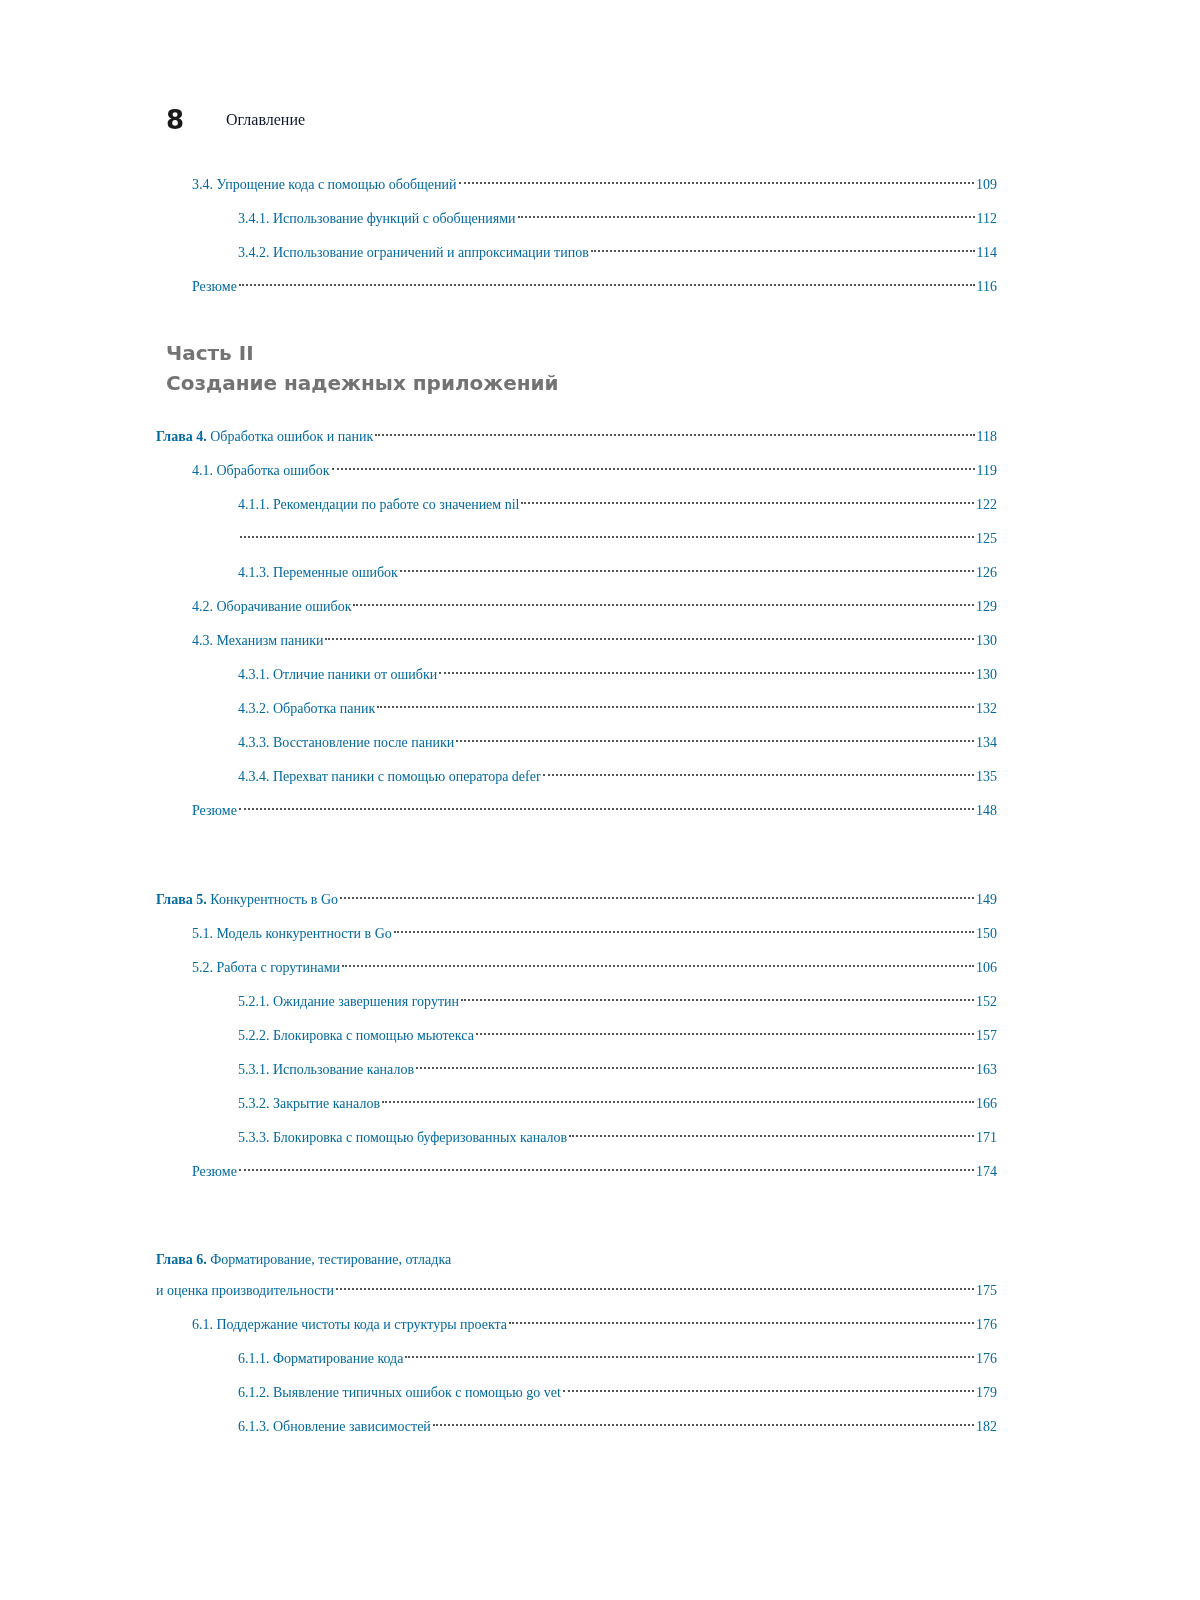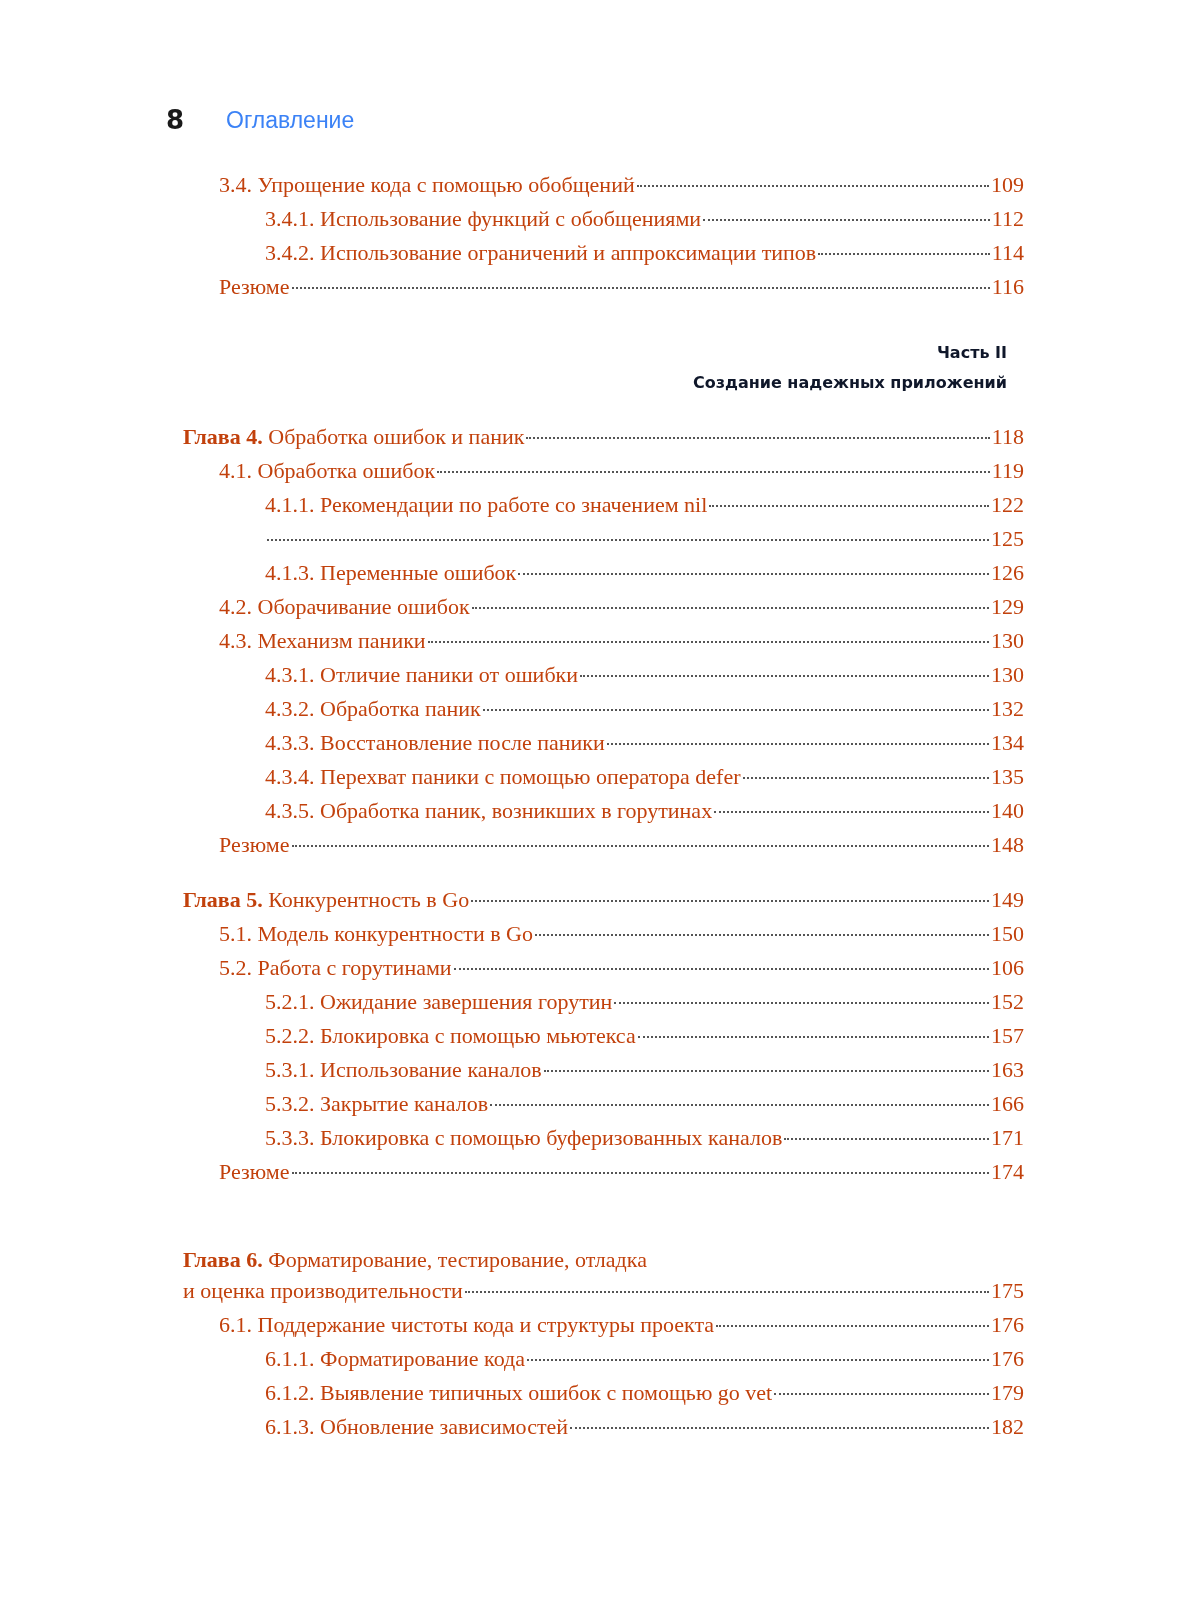--- a/index.html
+++ b/index.html
@@ -1,32 +1,32 @@
 <!DOCTYPE html>
 <html><head>
 <meta charset="utf-8">
 <style>
   html, body { margin: 0; padding: 0; background: #ffffff; }
   body { width: 1200px; height: 1600px; position: relative; overflow: hidden; color: #2a2a2a; }
   .header { position: absolute; left: 166px; top: 100px; height: 40px; display: flex; align-items: center; }
   .page-num { font-family: "DejaVu Sans", sans-serif; font-weight: bold; font-size: 26px; color: #1a1a1a; width: 60px; }
-  .running-title { font-family: Liberation Sans, sans-serif; font-size: 23px; color: #3b82f6; }
-
-  .toc { position: absolute; left: 183px; width: 841px; font-family: "Liberation Serif", serif; font-size: 22px; color: #c2410c; }
+  .running-title { font-family: Liberation Serif, serif; font-size: 16px; color: #0f172a; }
+
+  .toc { position: absolute; left: 156px; width: 841px; font-family: "Liberation Serif", serif; font-size: 14px; color: #0369a1; }
   .row { display: flex; align-items: baseline; height: 34px; line-height: 34px; }
   .row .title { white-space: nowrap; }
   .row .dots { flex: 1; margin: 0 2px; height: 1px; border-bottom: 2px dotted #555; position: relative; top: -5px; }
   .row .page { white-space: nowrap; text-align: right; }
   .lvl0 { padding-left: 0; }
   .lvl1 { padding-left: 36px; }
   .lvl2 { padding-left: 82px; }
   .bold { font-weight: bold; }
   .line-only { height: 29px; line-height: 29px; }
 
-  .part { position: absolute; left: 166px; width: 841px; top: 338px; text-align: right; font-family: "DejaVu Sans", sans-serif; font-weight: bold; font-size: 16px; color: #0f172a; }
+  .part { position: absolute; left: 166px; width: 841px; top: 338px; text-align: left; font-family: "DejaVu Sans", sans-serif; font-weight: bold; font-size: 20px; color: #737373; }
   .part div { height: 30px; line-height: 30px; }
 </style>
 </head>
 <body>
 
 <div class="header">
   <span class="page-num">8</span>
   <span class="running-title">Оглавление</span>
 </div>
 
@@ -106,25 +106,20 @@
   <div class="row lvl2">
       <span class="title">4.3.3. Восстановление после паники</span>
       <span class="dots"></span>
       <span class="page">134</span>
     </div>
   <div class="row lvl2">
       <span class="title">4.3.4. Перехват паники с помощью оператора defer</span>
       <span class="dots"></span>
       <span class="page">135</span>
     </div>
-  <div class="row lvl2">
-      <span class="title">4.3.5. Обработка паник, возникших в горутинах</span>
-      <span class="dots"></span>
-      <span class="page">140</span>
-    </div>
   <div class="row lvl1">
       <span class="title">Резюме</span>
       <span class="dots"></span>
       <span class="page">148</span>
     </div>
 </div>
 
 <div class="toc" style="top:883px;">
   <div class="row lvl0">
       <span class="title"><span class="bold">Глава 5.</span> <span>Конкурентность в Go</span></span>

